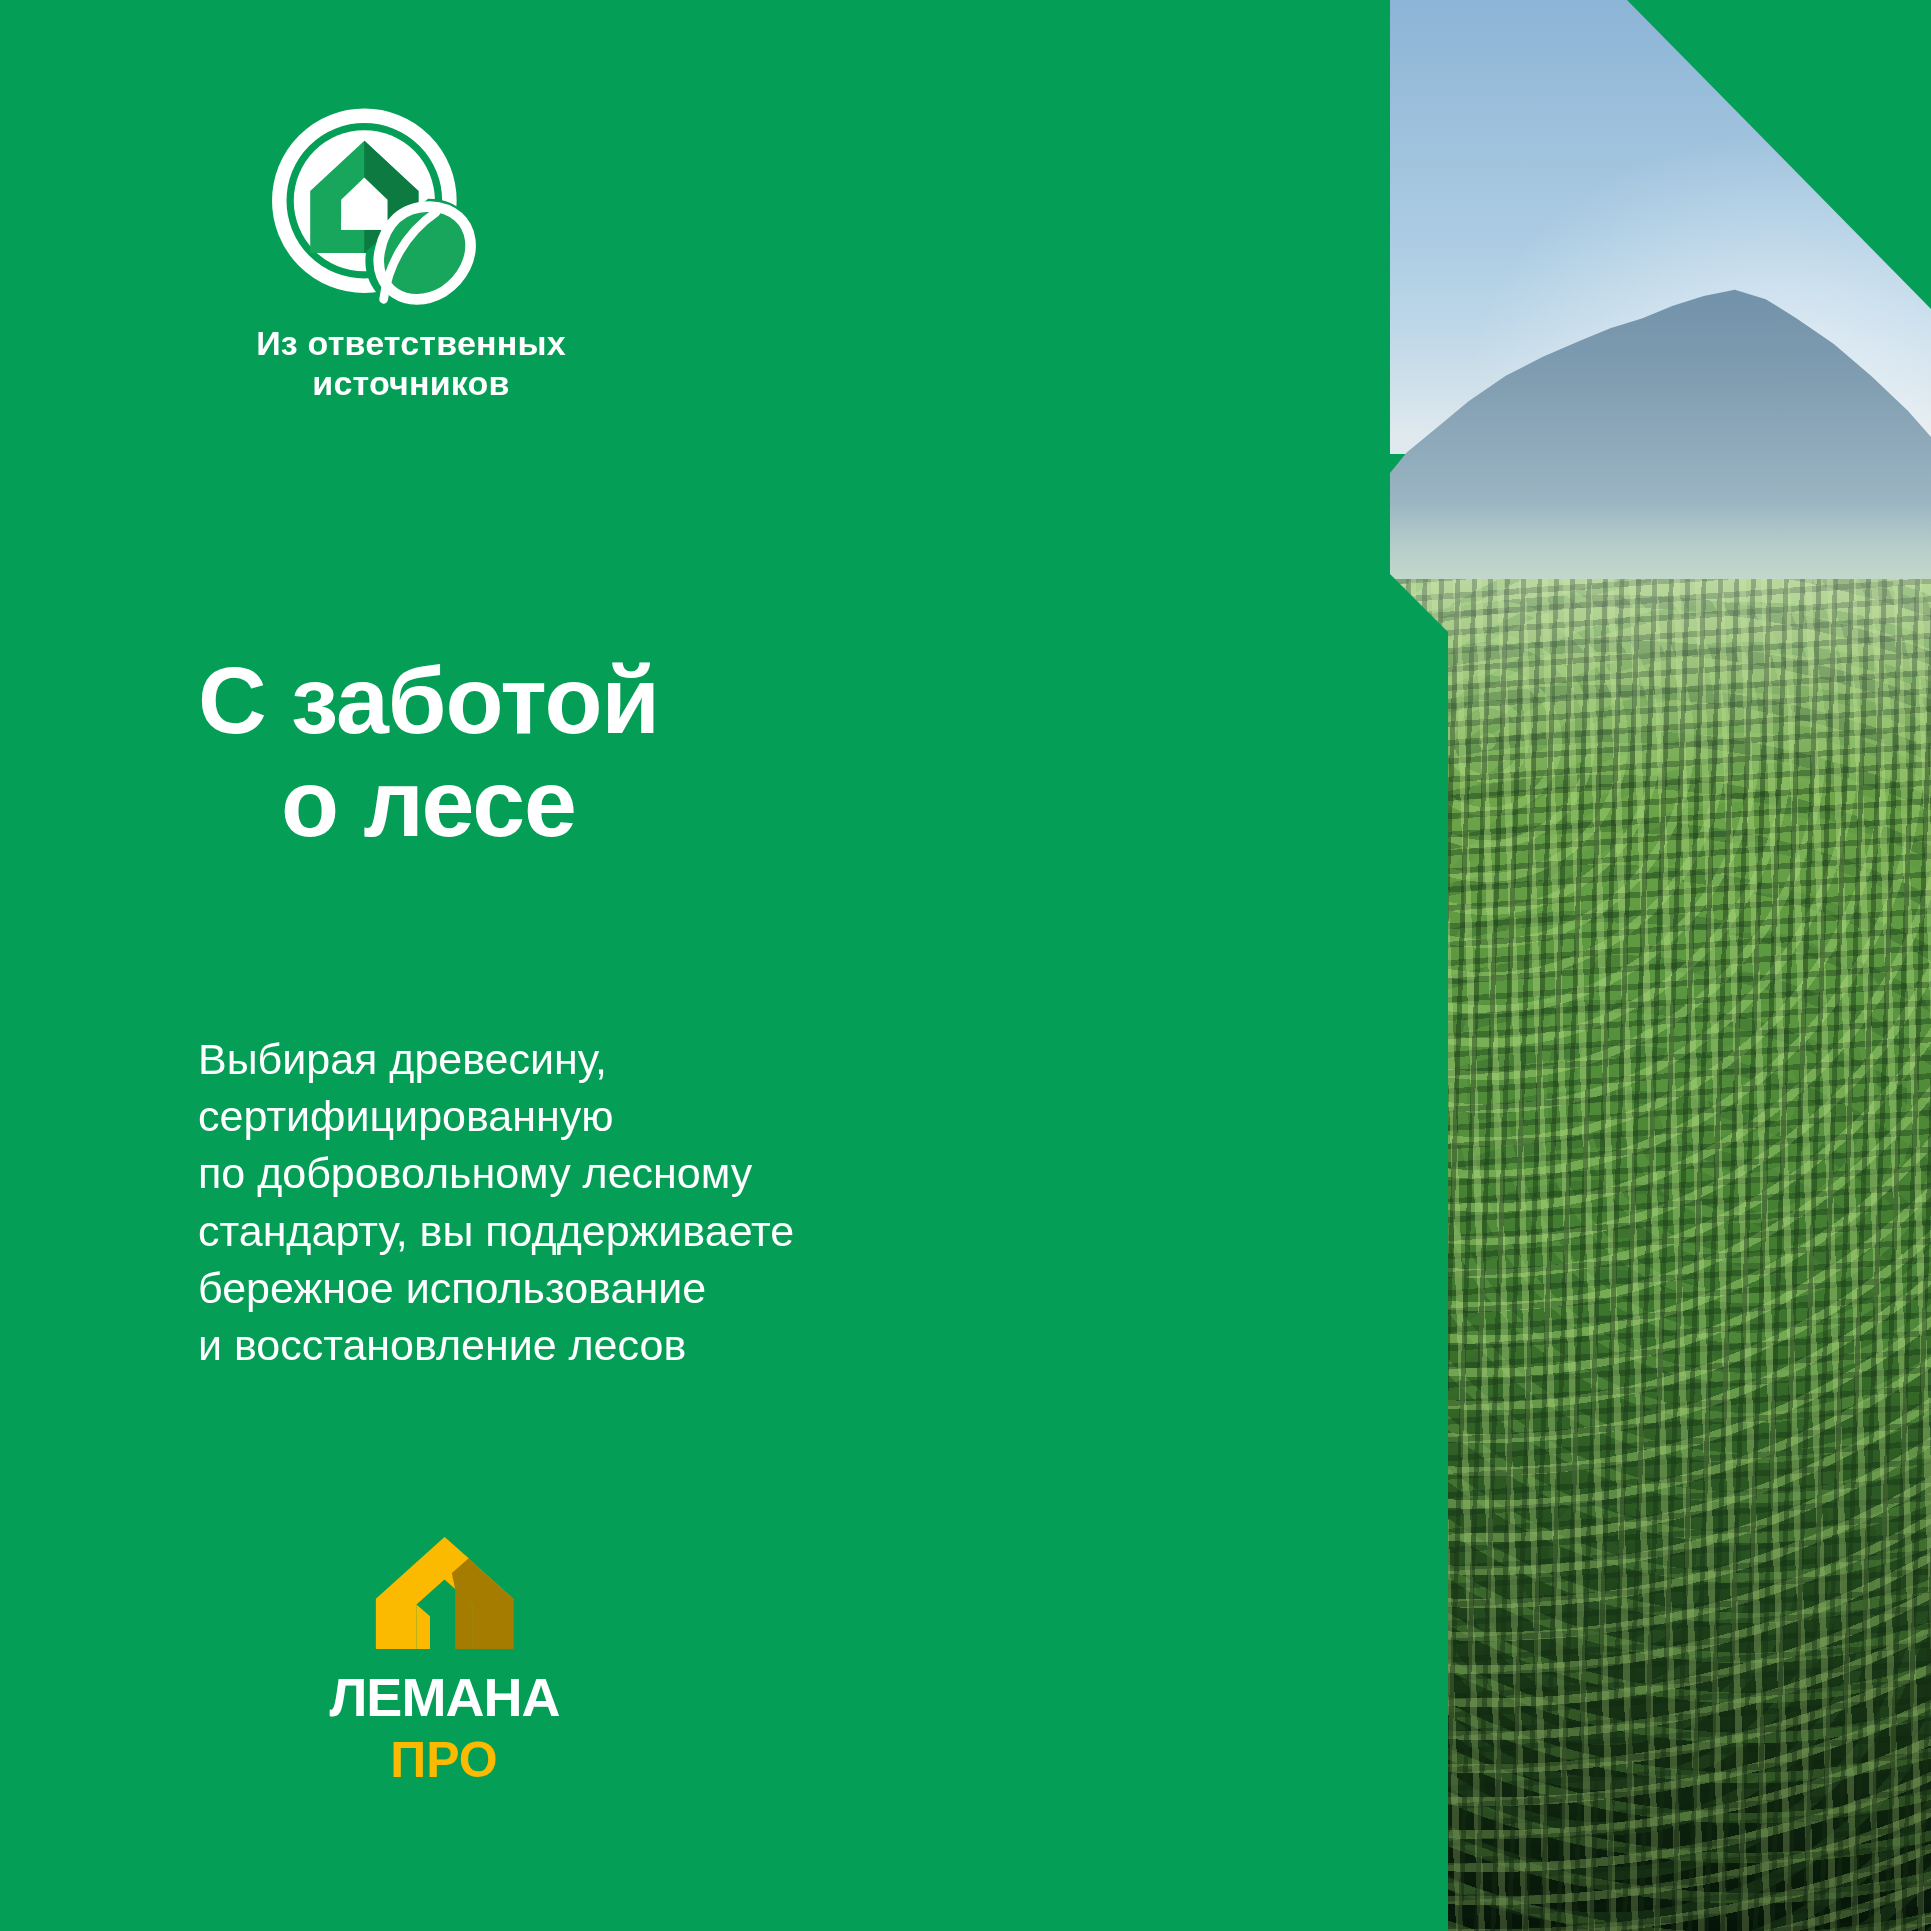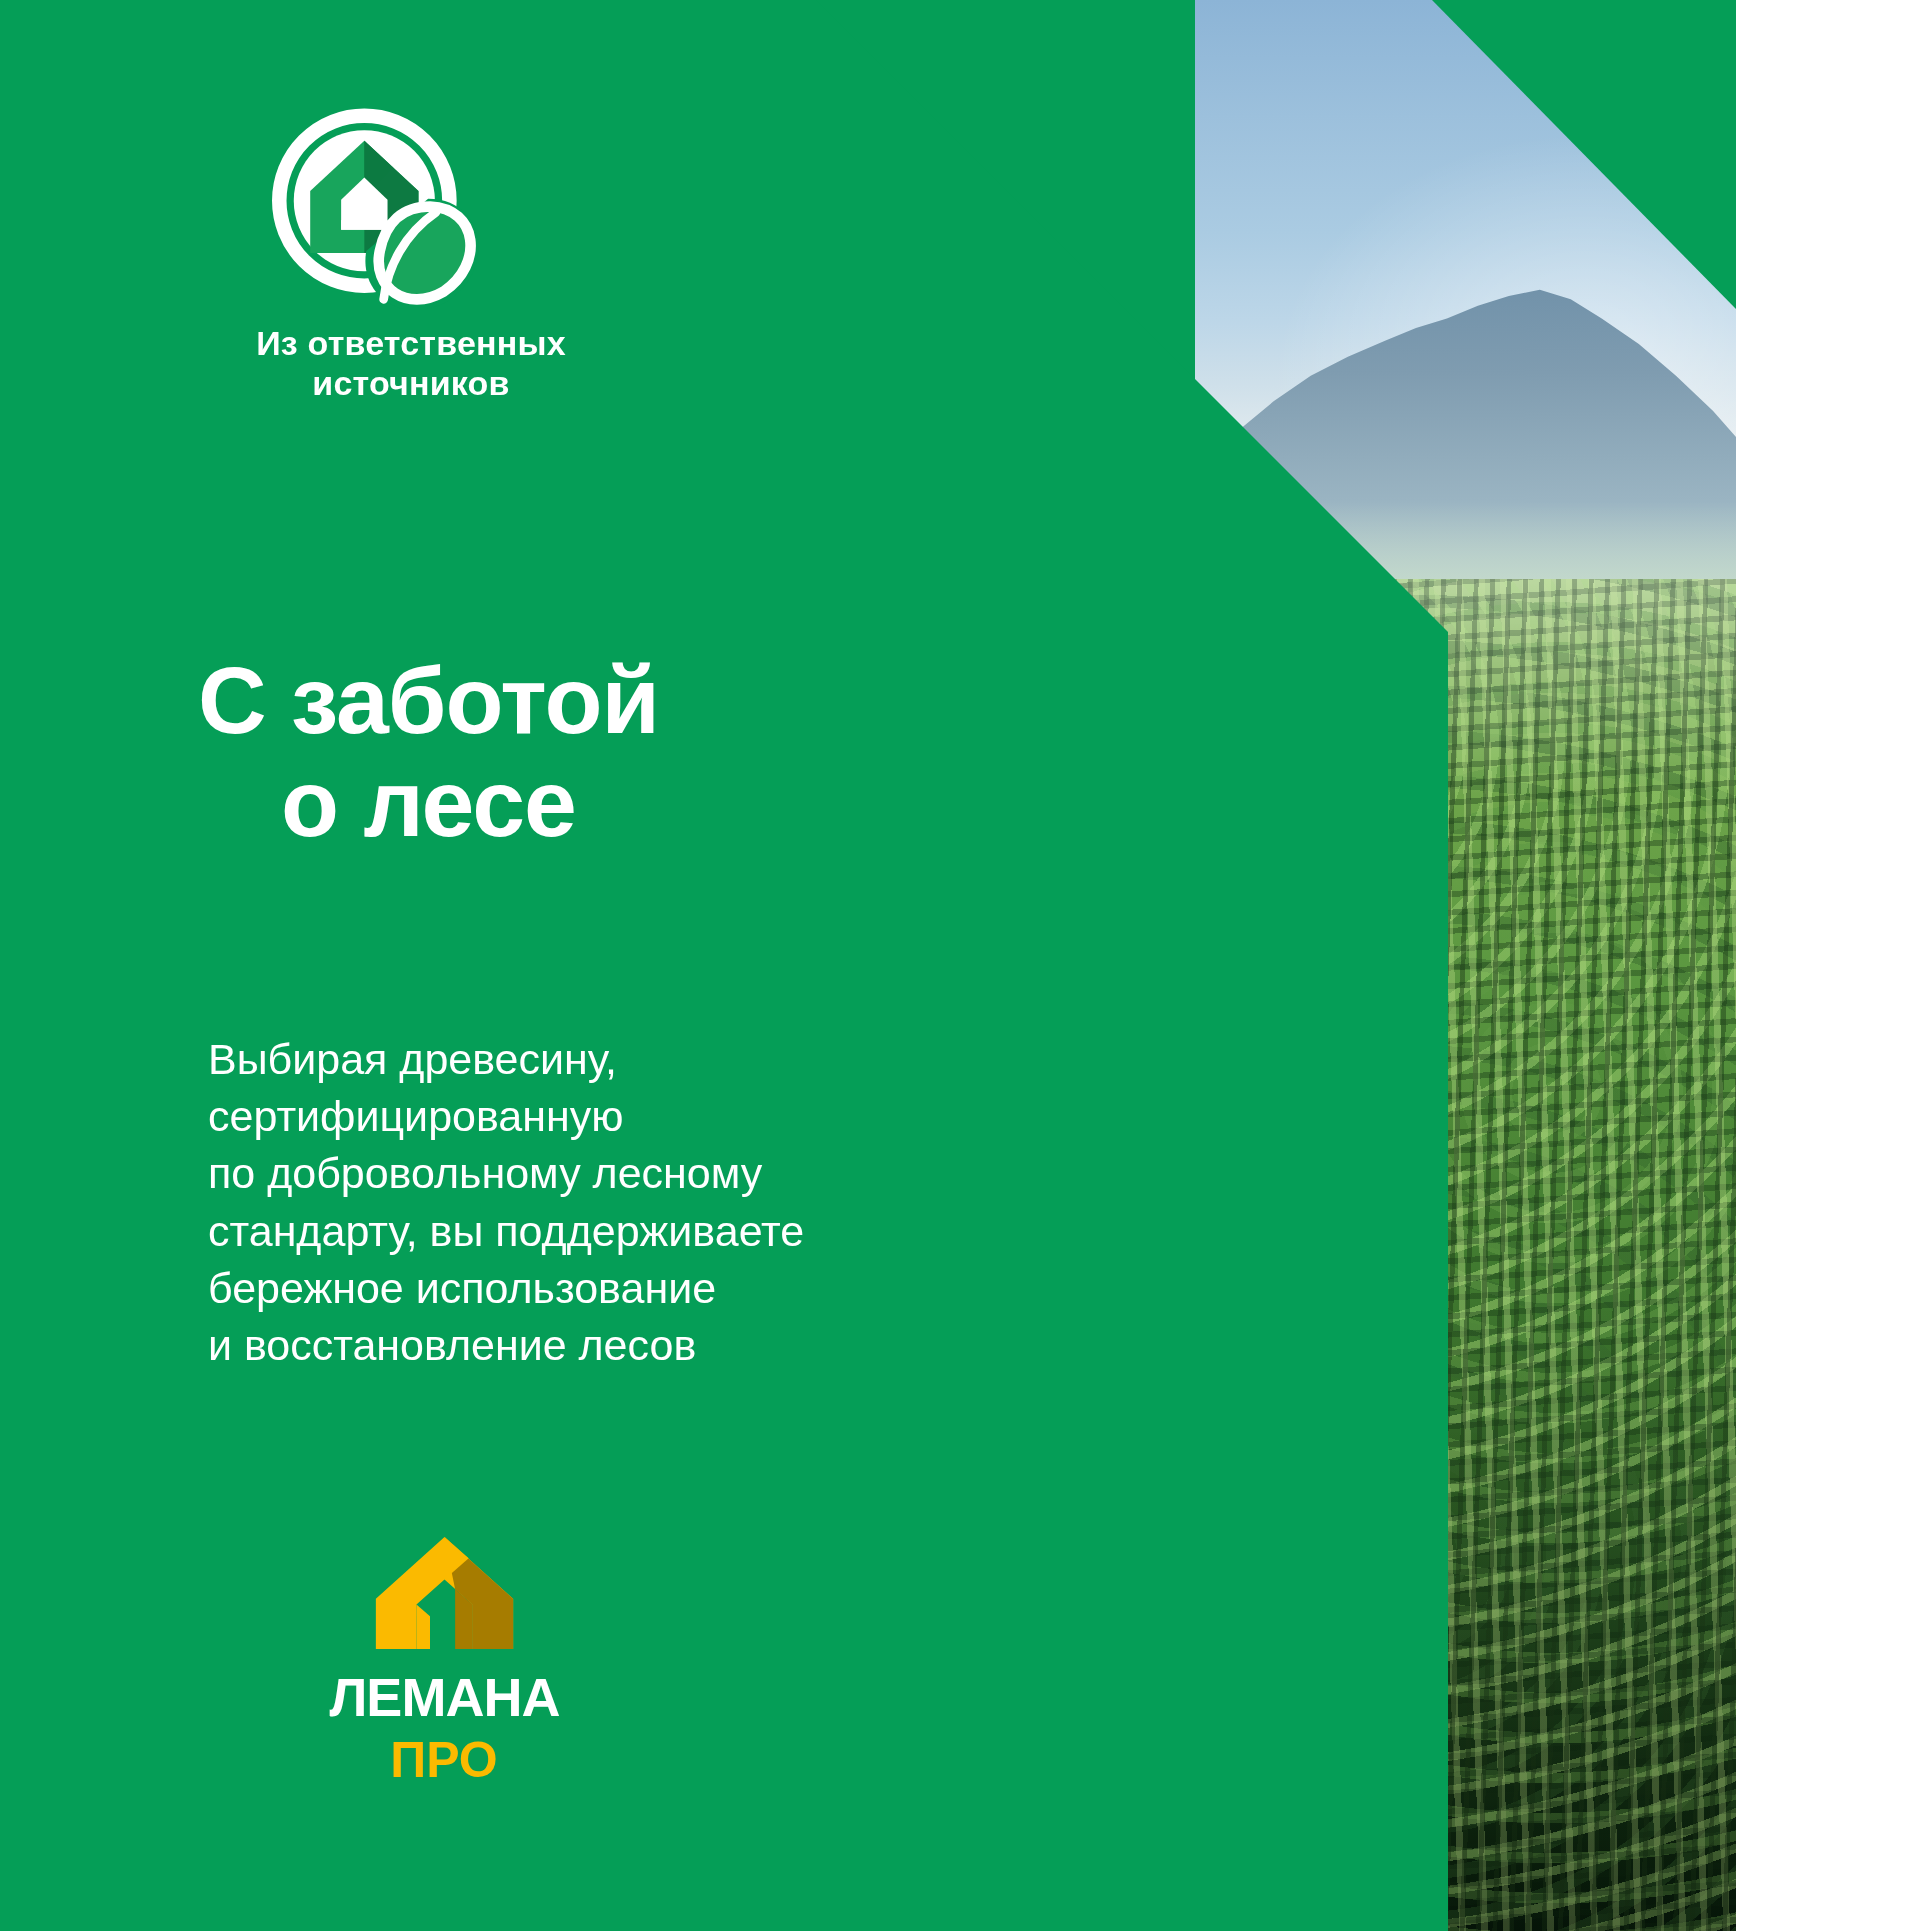--- a/index.html
+++ b/index.html
@@ -1,20 +1,20 @@
 <!DOCTYPE html>
 <html><head>
 <meta charset="utf-8">
 <style>
   html,body{margin:0;padding:0;background:#ffffff;}
   body{font-family:"Liberation Sans","DejaVu Sans",sans-serif;}
 
   #poster{
     position:relative;
-    width:1736px;height:1931px;
+    width:1931px;height:1931px;
     overflow:hidden;
     background:#059E57;
   }
 
   
   .photo{
     position:absolute;
     top:0;right:0;
     width:541px;height:1931px;
     overflow:hidden;
@@ -130,21 +130,21 @@
     font-weight:bold;
     line-height:1.08;
     letter-spacing:-1px;
     white-space:pre-line;
     margin:0;
     text-align:center;
   }
 
   
   .body-copy{
-    position:absolute;left:208px;top:1031px;
+    position:absolute;left:198px;top:1031px;
     color:#ffffff;
     font-size:43px;
     font-weight:normal;
     line-height:1.33;
     white-space:pre-line;
     margin:0;
     letter-spacing:0px;
   }
 
   

